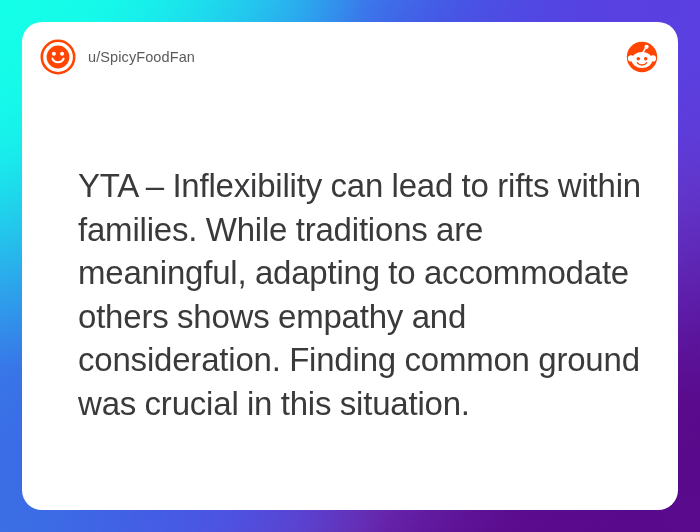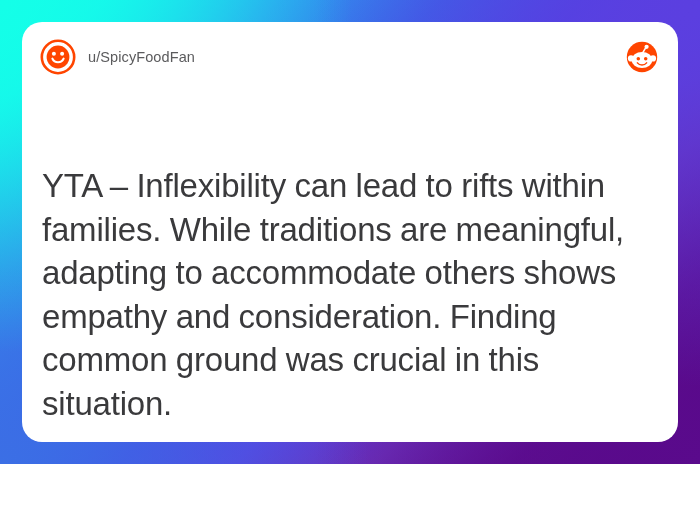--- a/index.html
+++ b/index.html
@@ -11,21 +11,21 @@
     height: 532px;
     overflow: hidden;
     font-family: "Liberation Sans", sans-serif;
     background: #ffffff;
   }
 
   
   #gradient-frame {
     position: relative;
     width: 700px;
-    height: 464px;
+    height: 532px;
     box-sizing: border-box;
     background:
       linear-gradient(135deg,
         #14fbe8 0%,
         #19e8f0 9%,
         #2f9bf0 24%,
         #3a63e8 38%,
         #4b45e4 50%,
         #5a3fe0 60%,
         #6a2fb8 72%,
@@ -93,20 +93,21 @@
     flex: 0 0 auto;
     display: block;
   }
 
   
   .card-body {
     flex: 1 1 auto;
     padding: 0 22px 0 20px;
     display: flex;
     align-items: flex-start;
+    margin-left: 36px;
   }
   #post-text {
     margin: 0;
     margin-top: 86px;
     font-size: 33px;
     line-height: 43.5px;
     color: #3a3a3c;
     font-weight: 400;
     letter-spacing: -0.2px;
     word-spacing: -0.5px;

